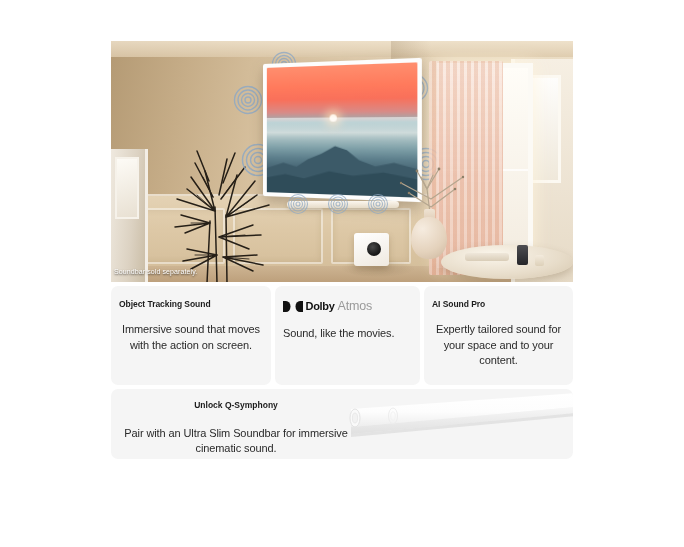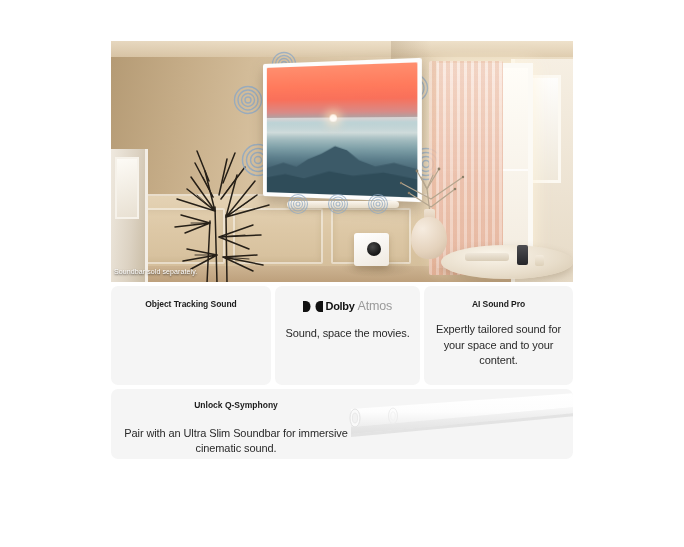--- a/index.html
+++ b/index.html
@@ -197,21 +197,21 @@
     position:absolute;left:3px;bottom:7px;
     font-size:7px;color:#ffffff;letter-spacing:.1px;
     text-shadow:0 1px 2px rgba(0,0,0,.7);
   }
 
   
   .cards-row{display:flex;gap:4px;margin-top:4px;}
   .card{
     background:#f5f5f5;border-radius:7px;
     padding:13px 8px 16px;box-sizing:border-box;
-    display:flex;flex-direction:column;align-items:center;
+    display:flex;flex-direction:column;align-items:flex-start;
   }
   .c1{width:160px;}
   .c2{width:145px;}
   .c3{width:149px;}
   .card-title{
     font-size:8.5px;font-weight:700;color:#1c1c1c;
     letter-spacing:-0.05px;margin-bottom:13px;text-align:center;
   }
   .card-body{
     font-size:11px;line-height:1.42;color:#2a2a2a;
@@ -418,36 +418,37 @@
       <div class="phone"></div>
       <div class="candle"></div>
 
       <div class="disclaimer">Soundbar sold separately.</div>
     </div>
 
     <div class="cards-row">
 
       <div class="card c1">
         <div class="card-title">Object Tracking Sound</div>
+        <div class="card-body">Immersive sound that moves with the action on screen.</div>
       </div>
 
       <div class="card c2">
         <div class="dolby">
           <span class="dolby-mark">
             <svg width="9" height="11" viewBox="0 0 9 11">
                 <path d="M0 0 H3 A4.5 5.5 0 0 1 3 11 H0 Z" fill="#111"></path>
               </svg>
             <svg width="9" height="11" viewBox="0 0 9 11">
                 <path d="M9 0 H6 A4.5 5.5 0 0 0 6 11 H9 Z" fill="#111"></path>
               </svg>
           </span>
           <span class="dolby-word">Dolby</span>
           <span class="dolby-atmos">Atmos</span>
         </div>
-        <div class="card-body">Sound, space the movies.</div>
+        <div class="card-body">Sound, like the movies.</div>
       </div>
 
       <div class="card c3">
         <div class="card-title">AI Sound Pro</div>
         <div class="card-body">Expertly tailored sound for your space and to your content.</div>
       </div>
     </div>
 
     <div class="bottom-card">
       <div class="bottom-text">

